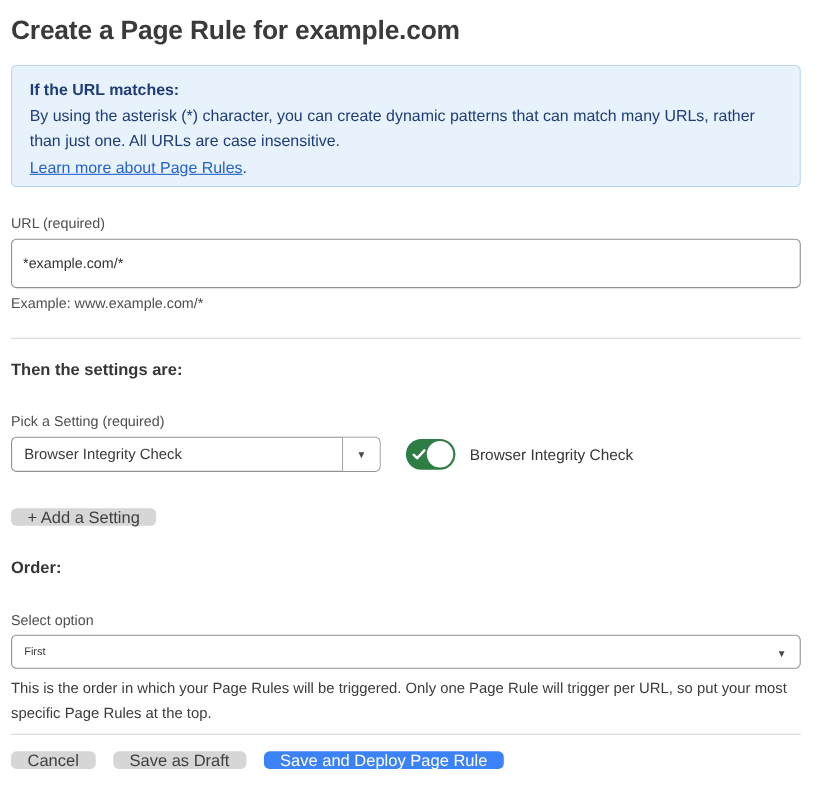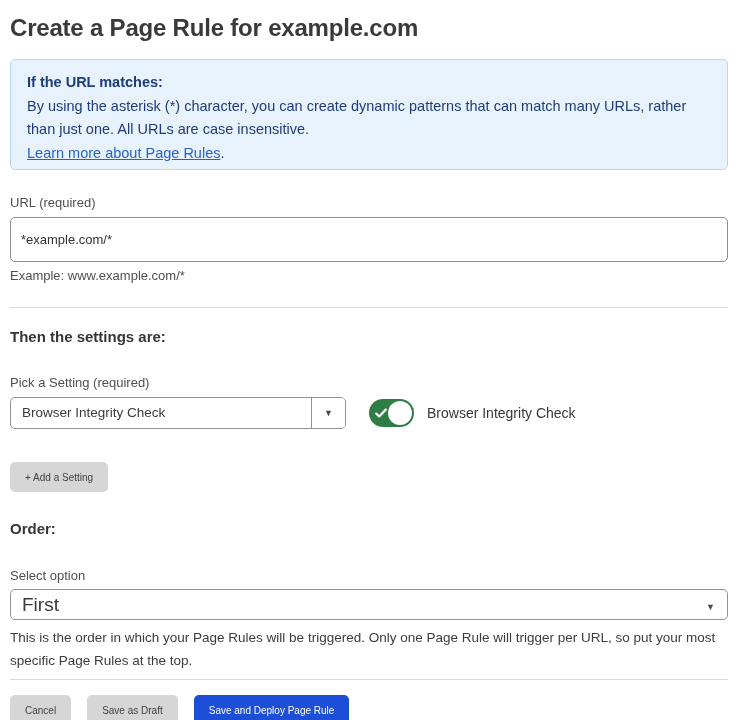--- a/index.html
+++ b/index.html
@@ -147,31 +147,31 @@
     margin-left: 13px;
     font-size: 14px;
     color: #363636;
   }
 
   .btn {
     display: inline-block;
     border: none;
     border-radius: 5px;
     font-family: "Liberation Sans", sans-serif;
-    font-size: 10px;
-    height: 30px;
+    font-size: 15px;
+    height: 16px;
     padding: 0 15px;
     cursor: pointer;
   }
   .btn-gray {
     background: #d6d6d6;
     color: #3f3f3f;
   }
   .btn-blue {
-    background: #1d4ed8;
+    background: #3b82f6;
     color: #ffffff;
   }
   .add-setting-btn { margin-top: 33px; }
 
   .order-helper {
     margin-top: 6px;
     font-size: 13.5px;
     line-height: 23px;
     color: #3c3c3c;
     max-width: 712px;
@@ -184,21 +184,21 @@
     height: 31px;
     background: #ffffff;
     border: 1px solid #919191;
     border-radius: 5px;
     cursor: pointer;
     align-items: center;
   }
   .select-value {
     flex: 1;
     padding: 0 11px;
-    font-size: 19px;
+    font-size: 10px;
     color: #3a3a3a;
   }
   .select-arrow {
     padding-right: 12px;
   }
 
   .footer-buttons {
     margin-top: 15px;
     display: flex;
     gap: 16px;

